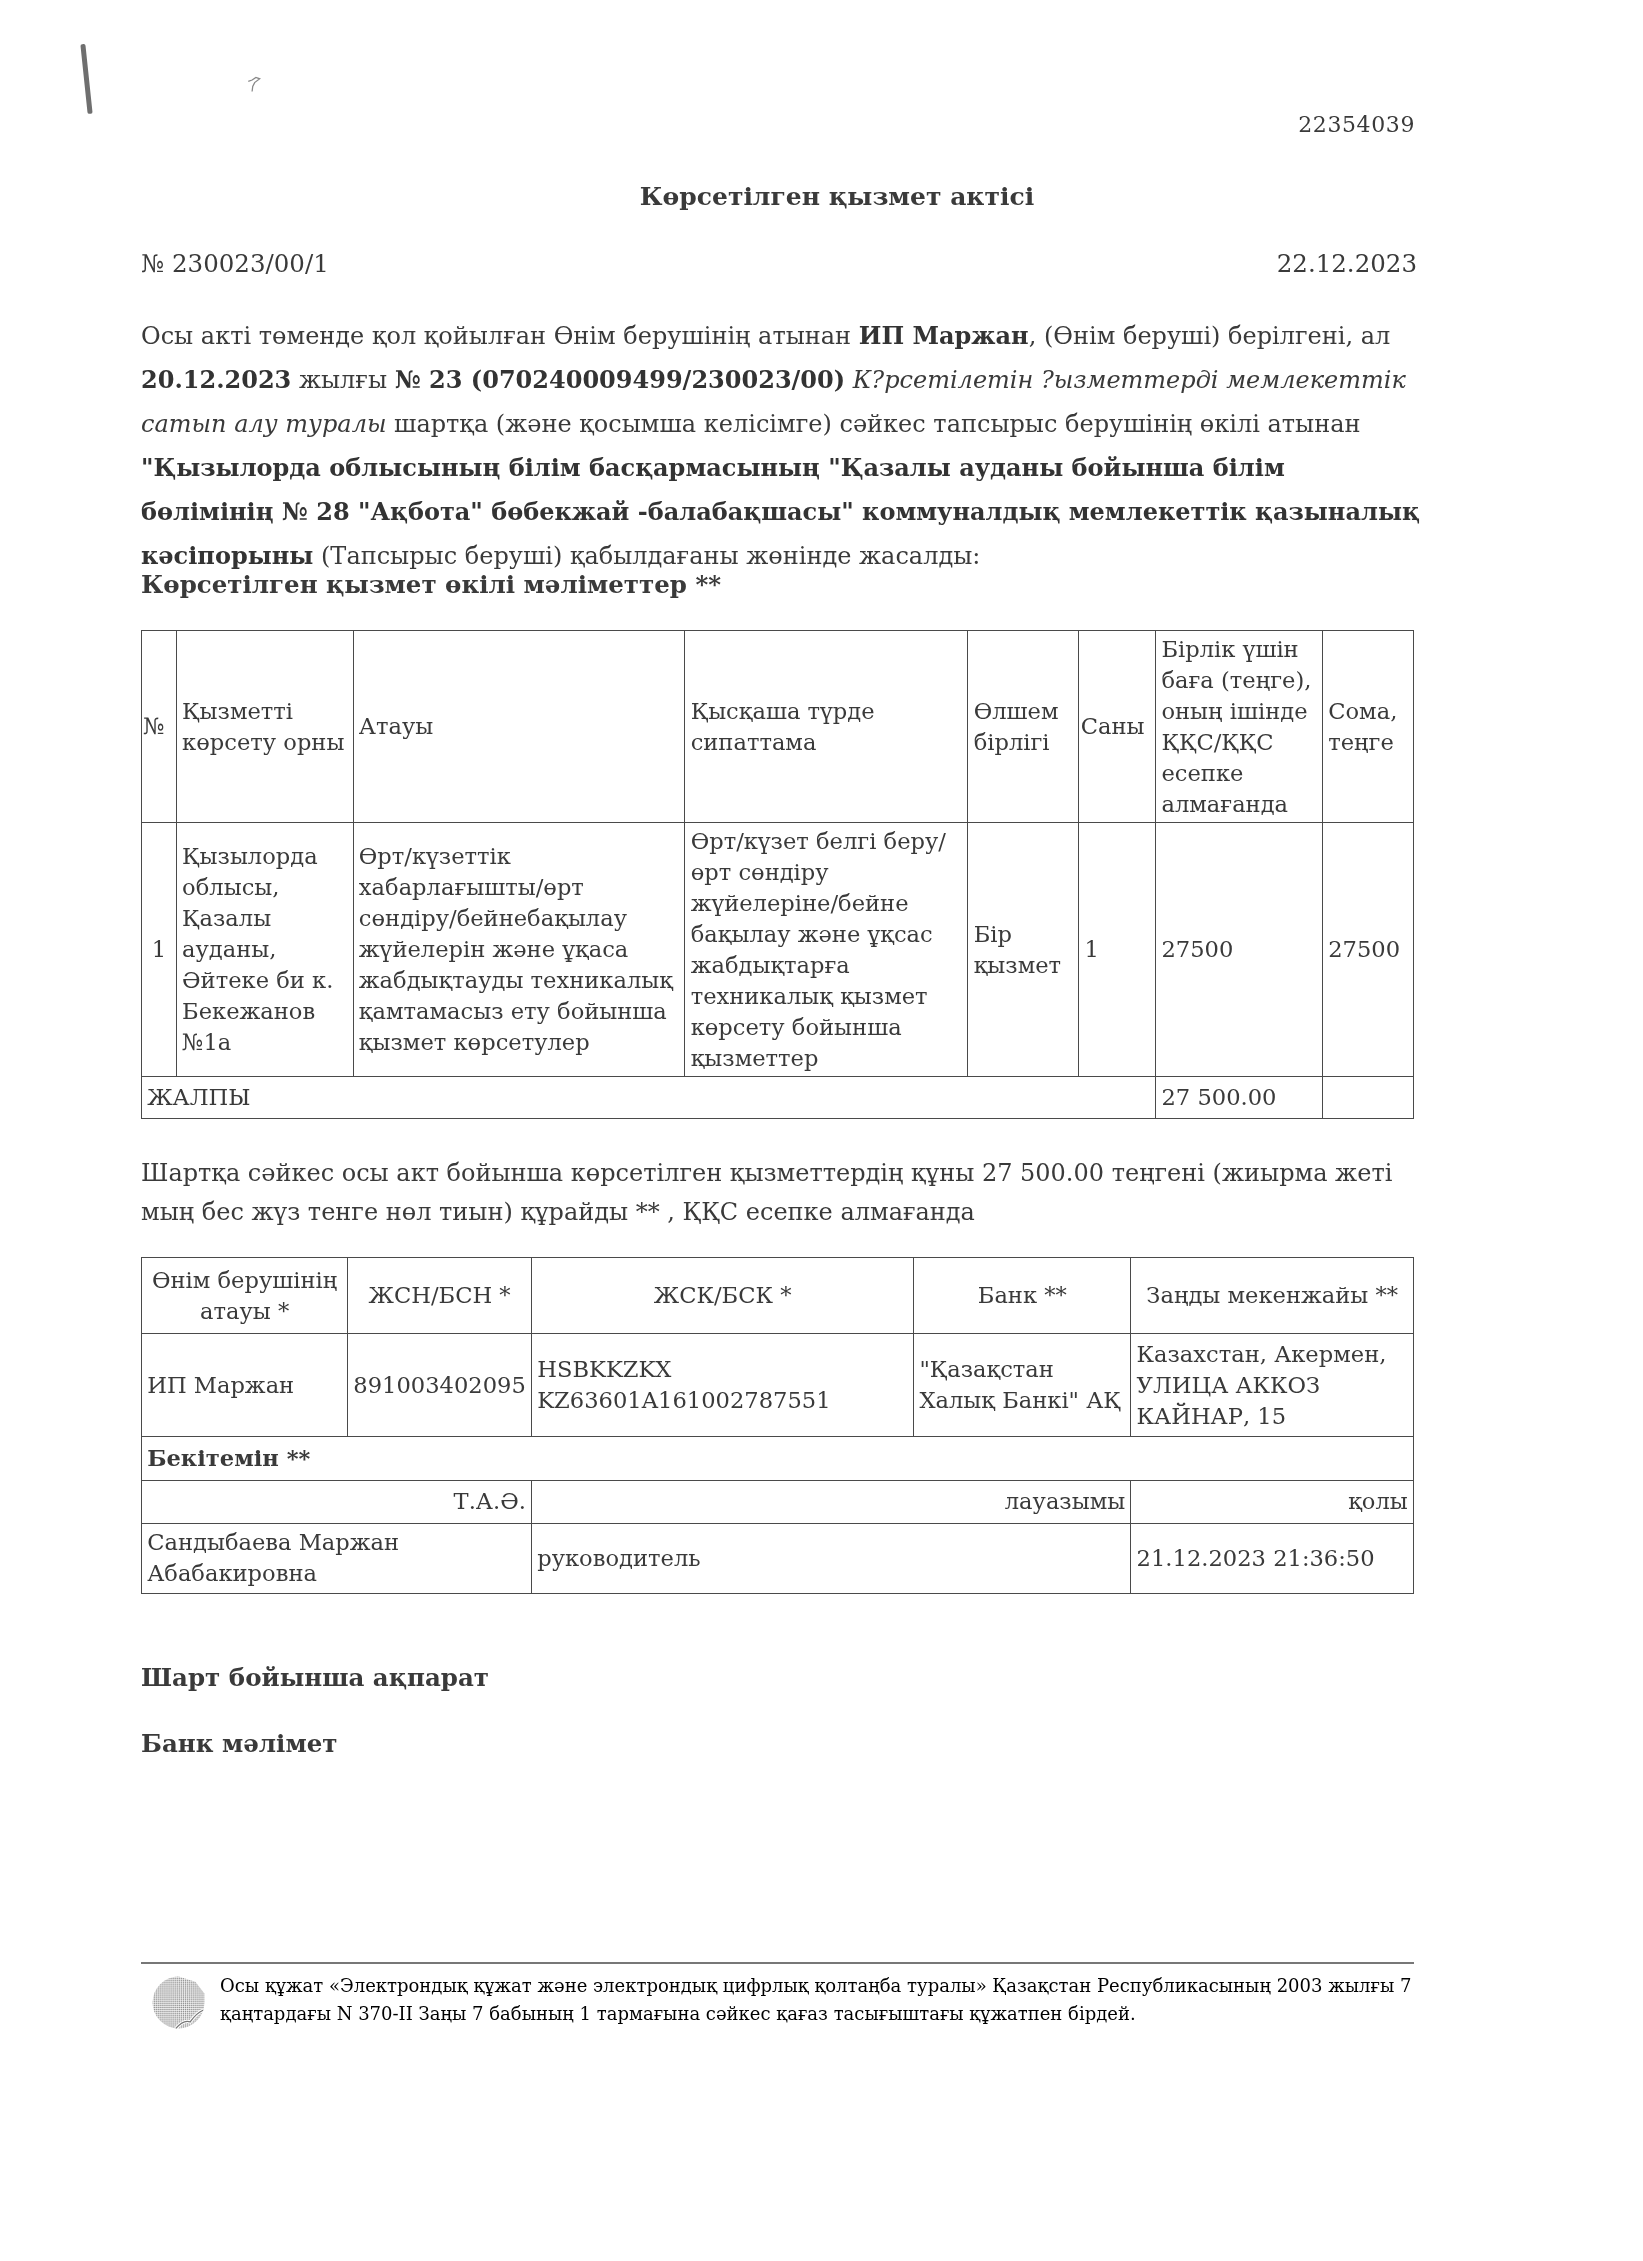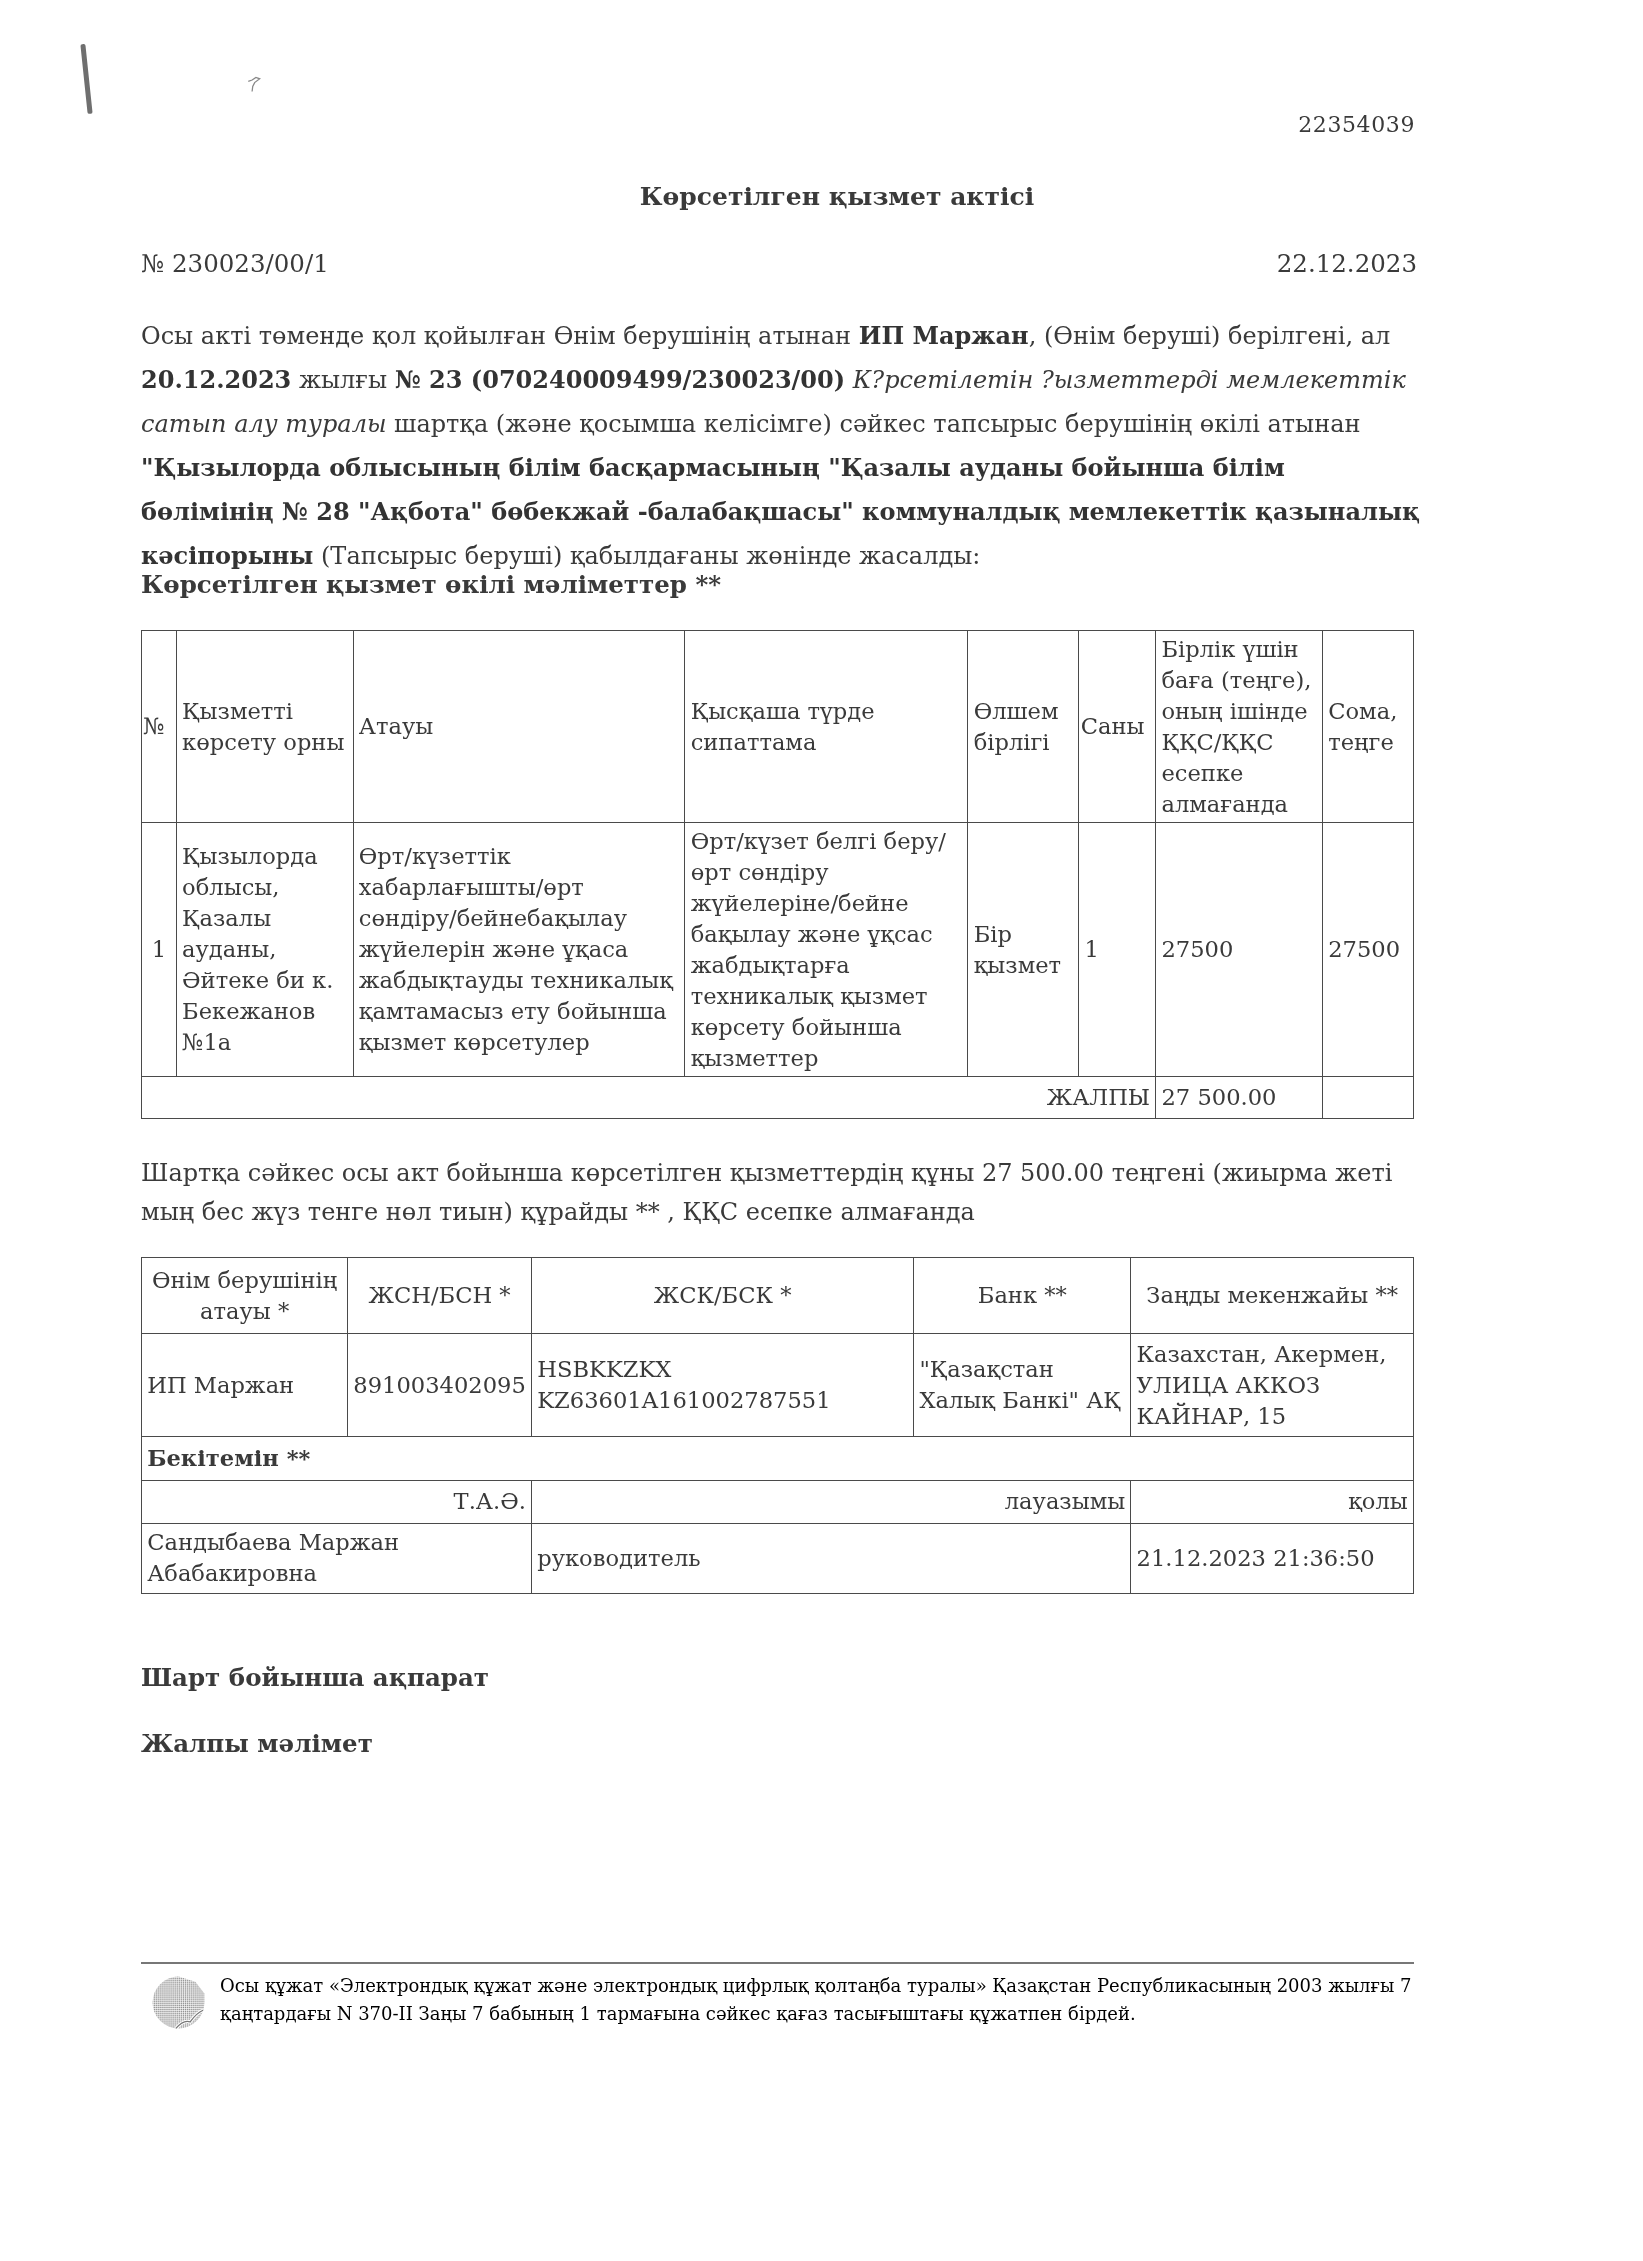--- a/index.html
+++ b/index.html
@@ -19,21 +19,21 @@
     .intro b { font-weight: bold; color: #333; }
     .intro i { font-style: italic; }
     .section-h { left: 141px; font-size: 24.5px; font-weight: bold; }
     table { border-collapse: collapse; position: absolute; font-size: 22.6px; line-height: 31px; }
     td { border: 1.9px solid #4a4a4a; vertical-align: middle; padding: 2.6px 5.2px; }
     .svc { left: 141px; top: 630px; width: 1273px; }
     .svc .hdr td { height: 186px; }
     .svc .row1 td { height: 248px; }
     .svc .total td { height: 35px; }
     .center { text-align: center; }
-    .right { text-align: right; }
+    .right { }
     .sum-text { left: 141px; top: 1154px; width: 1289px; font-size: 24px; line-height: 39px; }
     .sup { left: 141px; top: 1257px; width: 1273px; }
     .sup .h td { height: 70px; }
     .sup .r td { height: 97px; }
     .sup .b td { height: 37px; font-weight: bold; }
     .sup .sh td { height: 37px; text-align: right; }
     .sup .sr td { height: 64px; }
     .footer-line { left: 141px; top: 1962px; width: 1273px; height: 1.9px; background: #777; }
     .footer-emblem { left: 150px; top: 1974px; width: 57px; height: 57px; }
     .footer-text { left: 220px; top: 1972px; width: 1192px; font-size: 18px; line-height: 28px; color: #000000; }
@@ -133,21 +133,21 @@
   </tr>
   <tr class="sr">
     <td colspan="2">Сандыбаева Маржан Абабакировна</td>
     <td colspan="2">руководитель</td>
     <td>21.12.2023 21:36:50</td>
   </tr>
 </tbody>
   </table>
 
 <div class="abs section-h" style="top:1663px">Шарт бойынша ақпарат</div>
-<div class="abs section-h" style="top:1729px">Жалпы мәлімет</div>
+<div class="abs section-h" style="top:1729px">Банк мәлімет</div>
 
 <div class="abs footer-line"></div>
 <svg class="abs footer-emblem" viewBox="0 0 88 88">
   <defs>
     <pattern id="dots" width="3" height="3" patternUnits="userSpaceOnUse">
       <rect width="2" height="2" fill="#8a8a8a"></rect>
     </pattern>
   </defs>
   <path d="M44 4 A40 40 0 1 0 84 44 L84 30 L70 12 Z" fill="url(#dots)"></path>
   <path d="M40 84 Q52 70 62 74 Q72 60 82 56" fill="none" stroke="#fff" stroke-width="5"></path>

